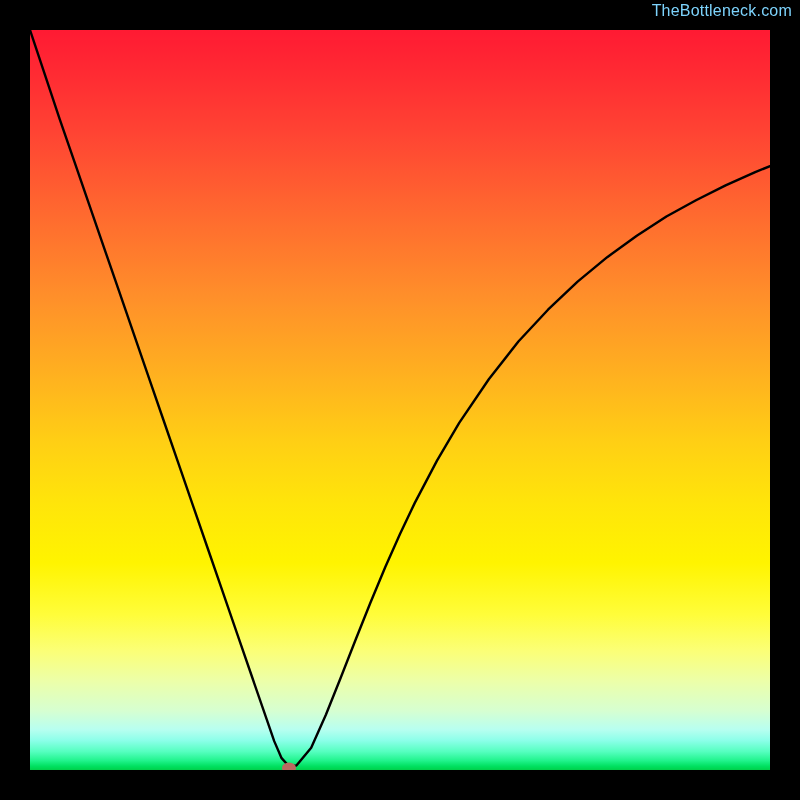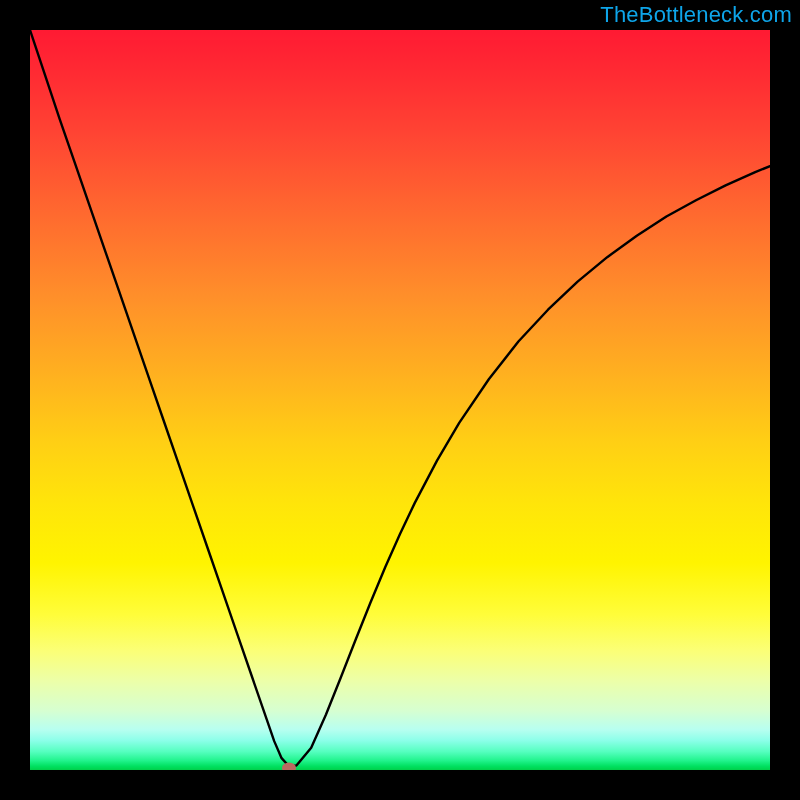--- a/index.html
+++ b/index.html
@@ -60,22 +60,22 @@
     width: 14px;
     height: 11px;
     border-radius: 50% / 50%;
     background: #b96a60;
     transform: translate(-50%, -50%);
   }
   .watermark {
     position: absolute;
     top: 2px;
     right: 8px;
-    color: #0ea5e9;
-    font-size: 22px;
+    color: #7dd3fc;
+    font-size: 16px;
     letter-spacing: 0.2px;
     font-weight: 500;
   }
 </style>
 </head>
 <body>
 
 <div class="frame">
   <div class="watermark">TheBottleneck.com</div>
   <div class="plot">

